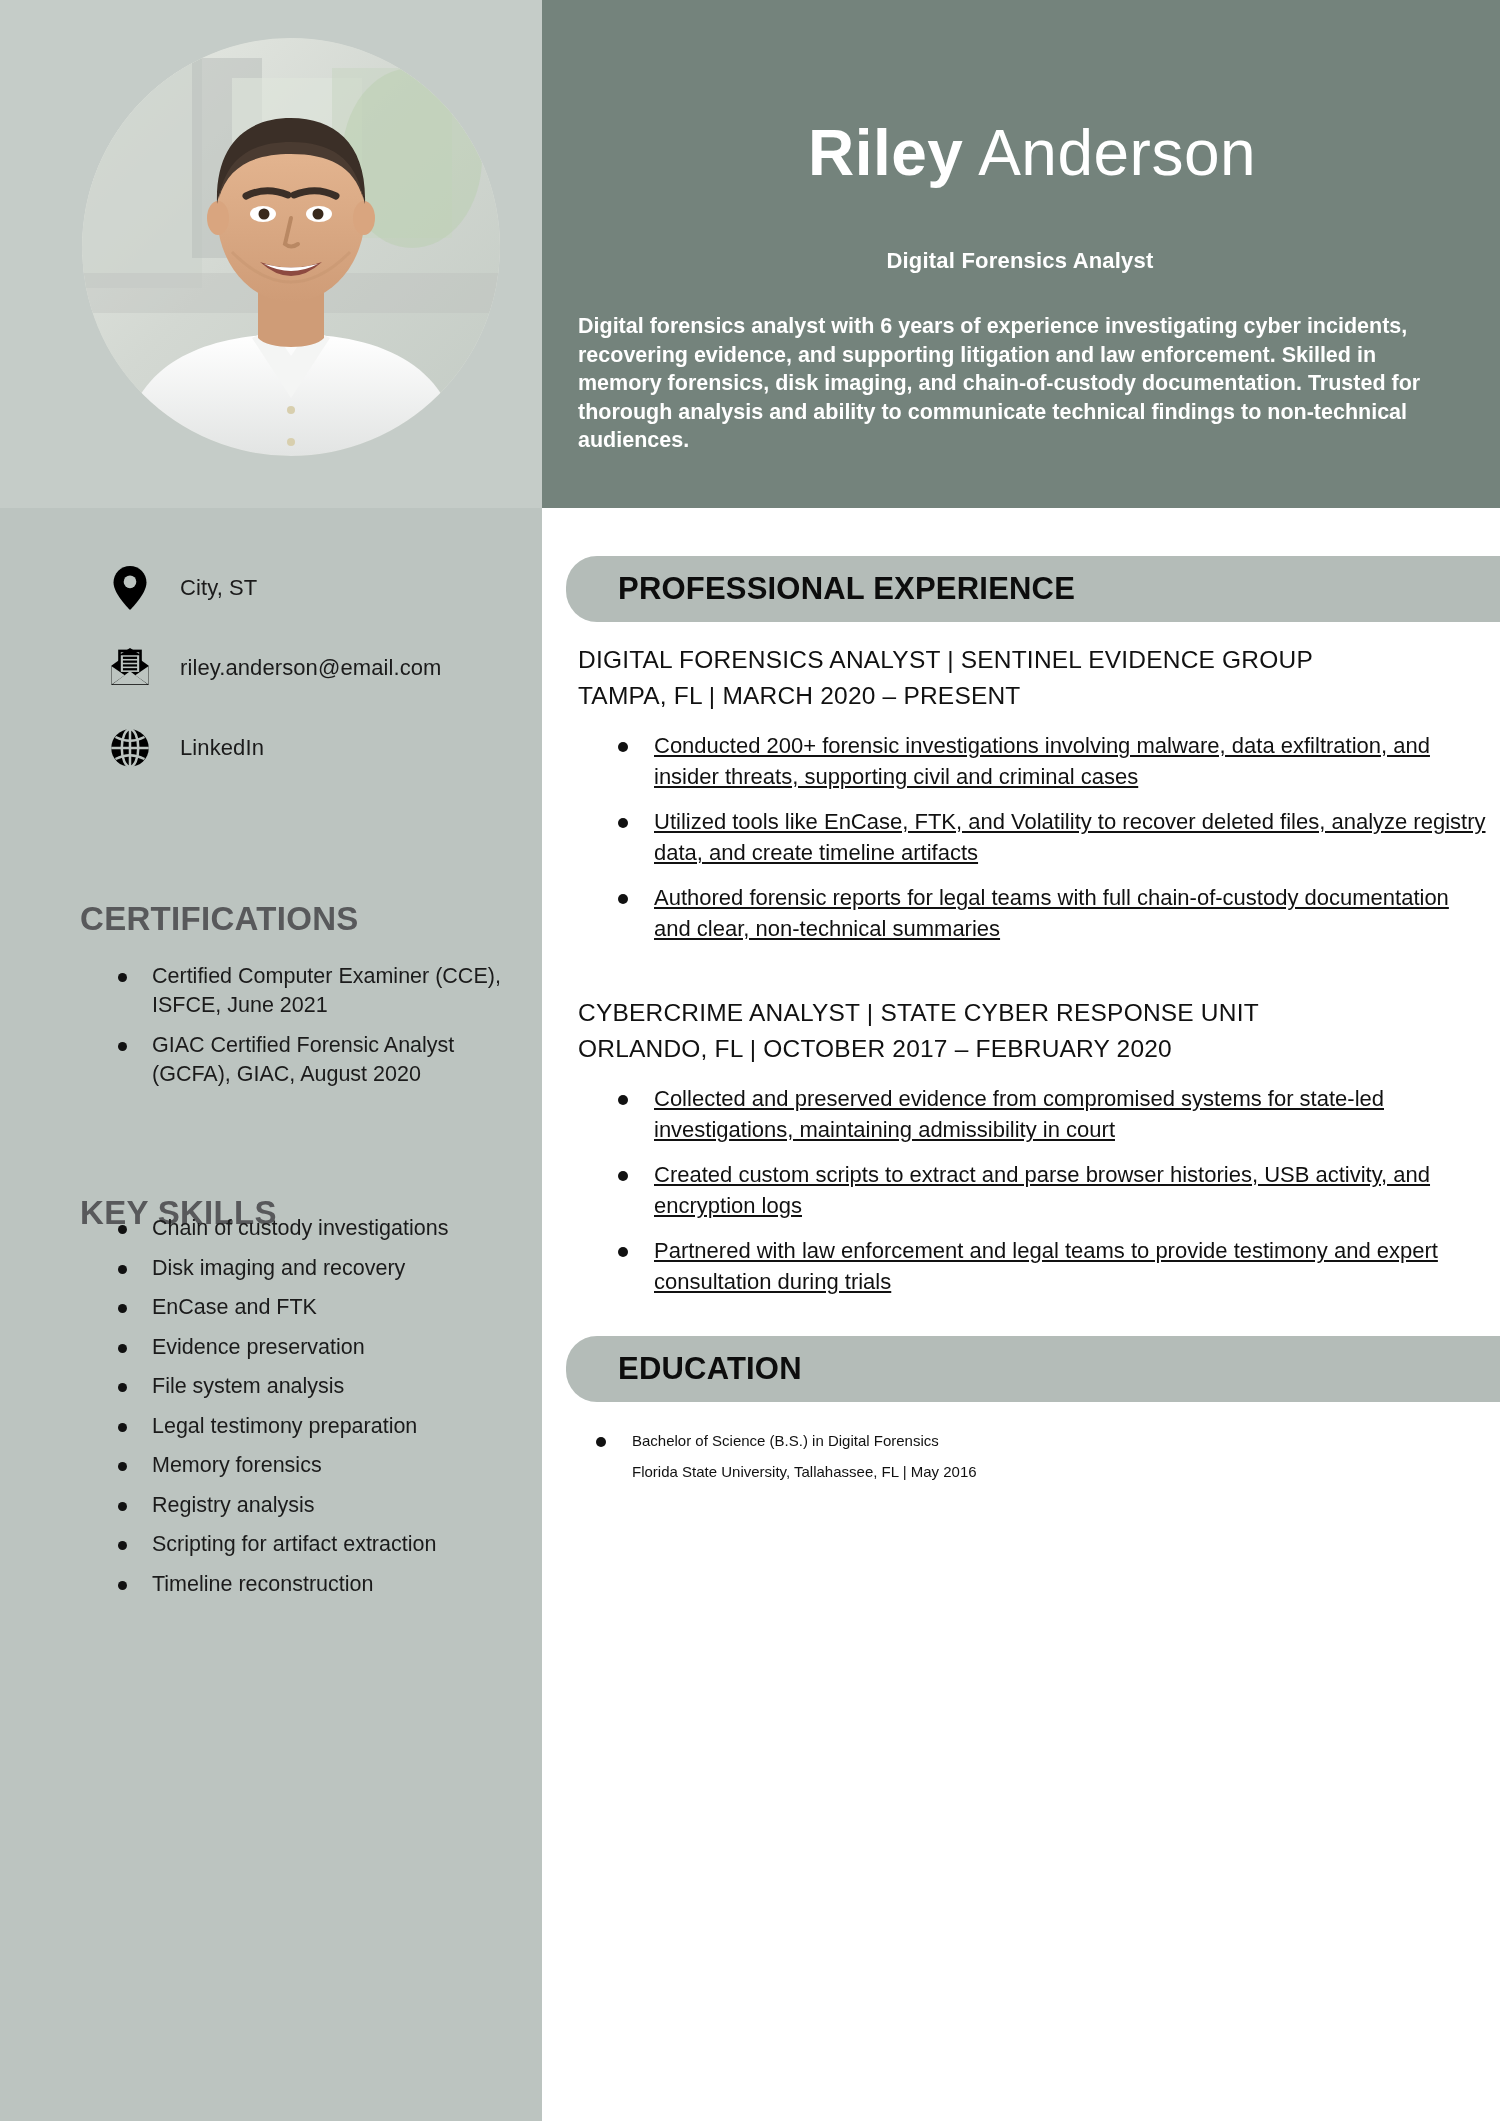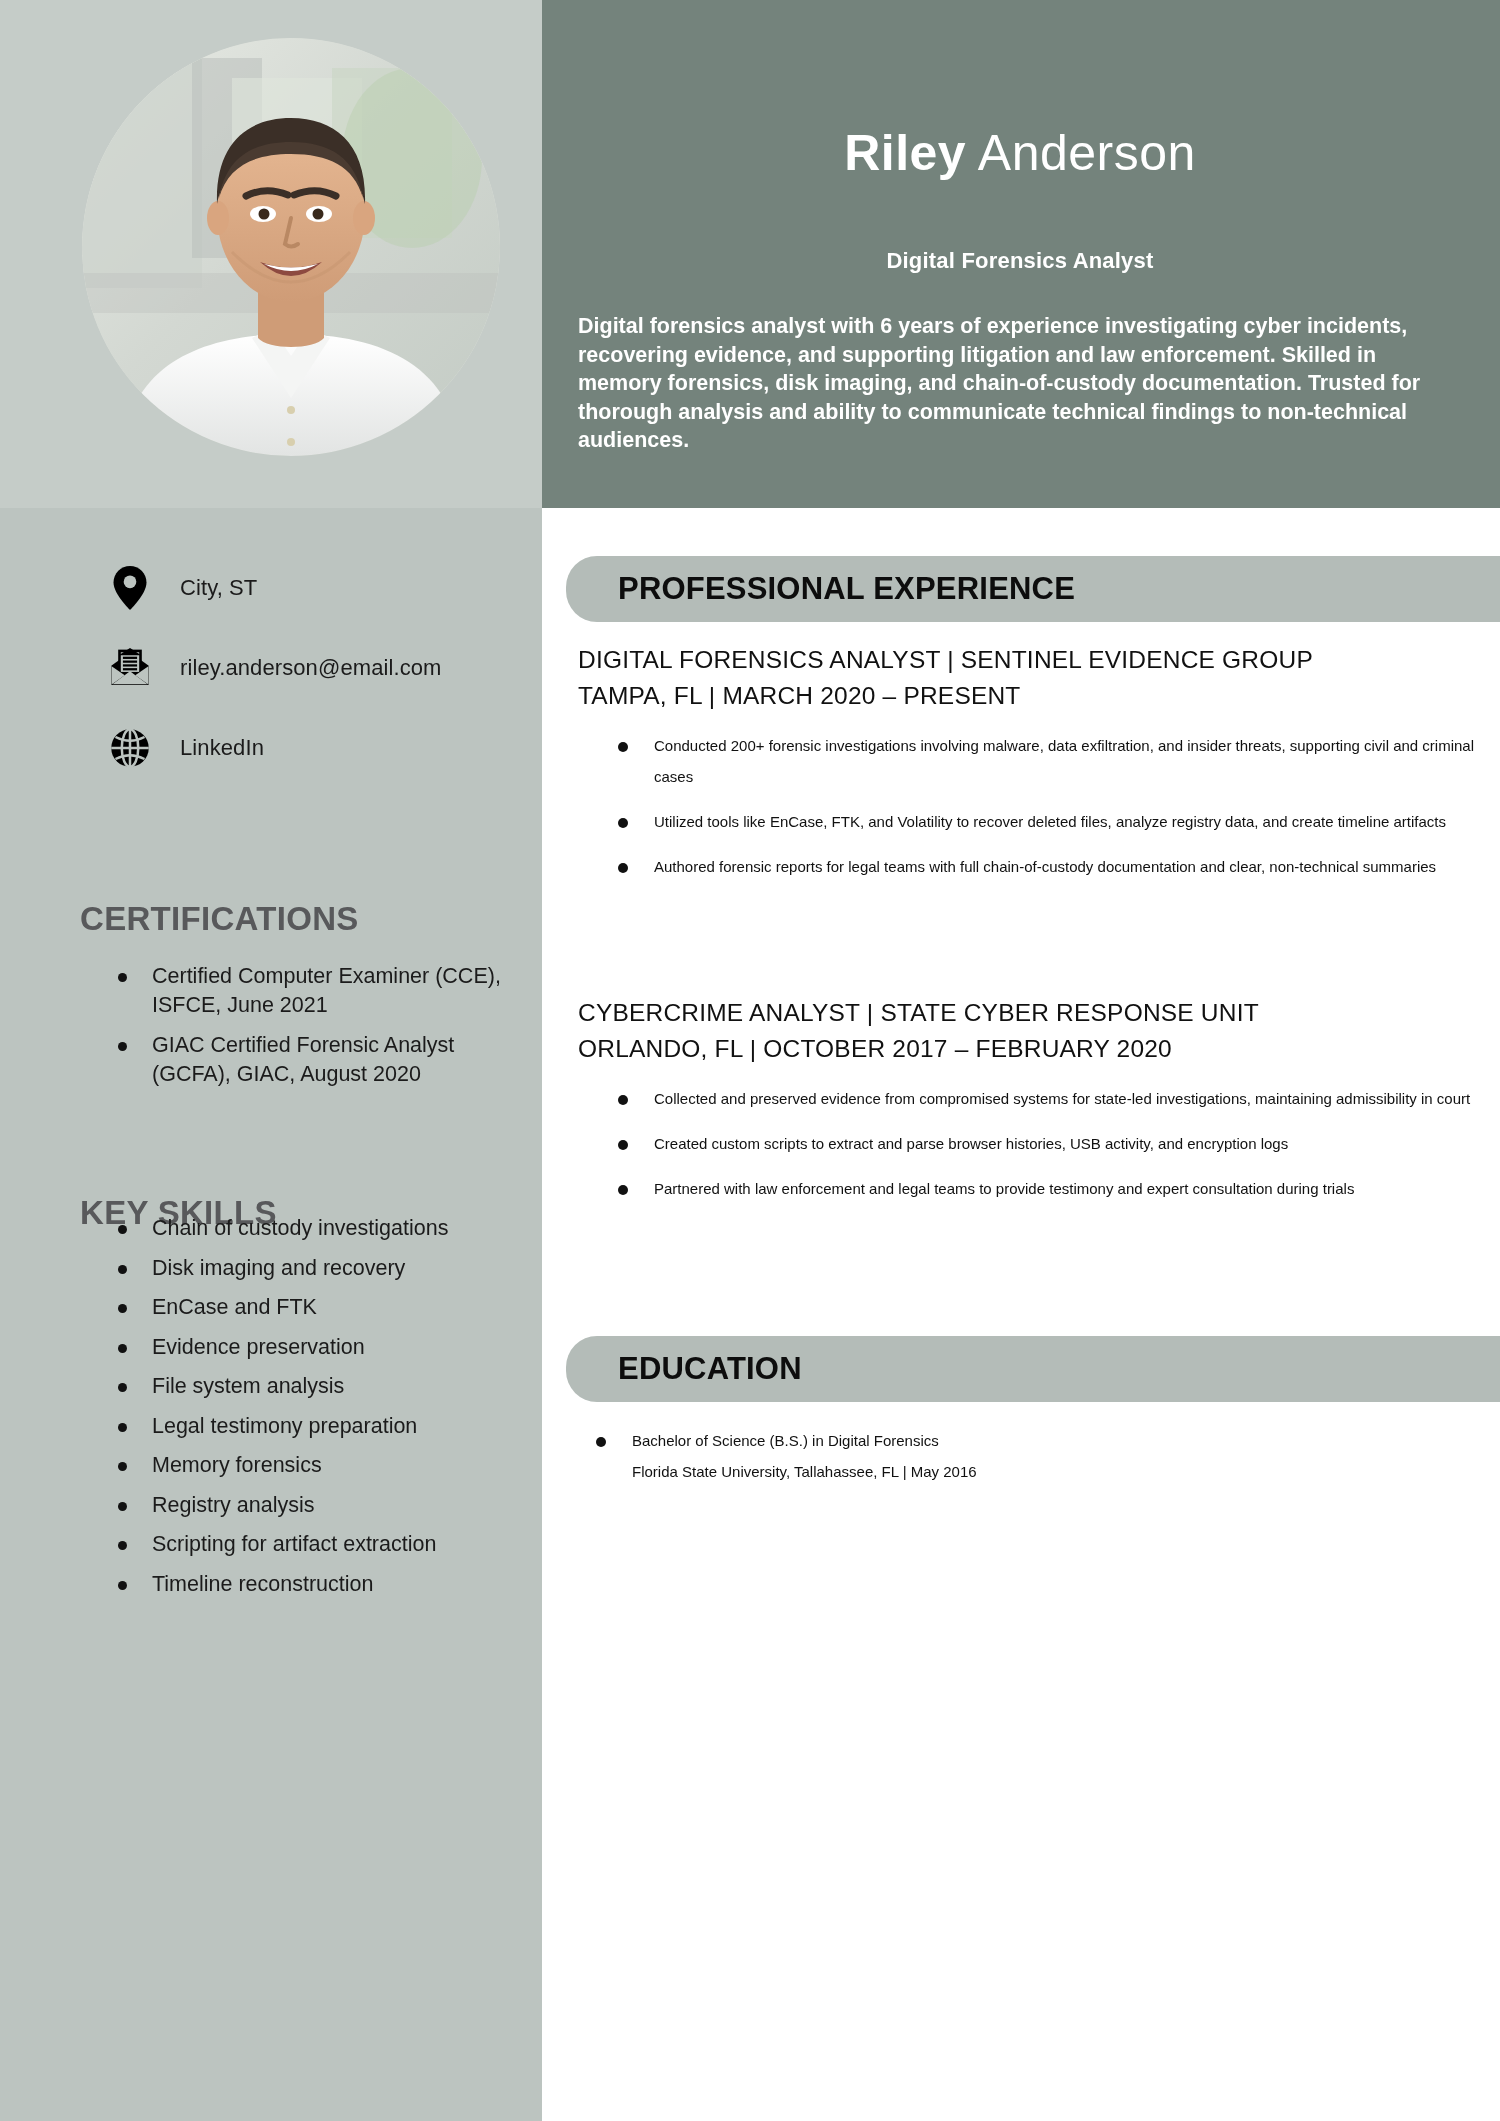--- a/index.html
+++ b/index.html
@@ -59,25 +59,25 @@
     height: 418px;
     border-radius: 50%;
     overflow: hidden;
     background: #d8dcd6;
   }
   .photo-svg { display: block; width: 418px; height: 418px; }
 
   
   .name-line {
     position: absolute;
-    left: 560px; top: 110px;
+    left: 572px; top: 110px;
     width: 920px;
     text-align: center;
     color: #ffffff;
-    font-size: 50px;
+    font-size: 64px;
     line-height: 86px;
     letter-spacing: 0.5px;
     white-space: nowrap;
   }
   .name-first { font-weight: 700; }
   .name-last  { font-weight: 400; }
 
   .job-title {
     position: absolute;
     left: 560px; top: 248px;
@@ -211,23 +211,24 @@
 
   .job-bullets {
     list-style: none;
     margin-top: 16px;
     padding-left: 32px;
   }
   .job-bullets li {
     position: relative;
     padding-left: 44px;
     margin-bottom: 14px;
-    font-size: 15px;
+    font-size: 22px;
     line-height: 31px;
     color: #111111;
+    text-decoration: underline;
   }
   .job-bullets li::before {
     content: "";
     position: absolute;
     left: 8px; top: 12px;
     width: 10px; height: 10px;
     border-radius: 50%;
     background: #111111;
   }
 

